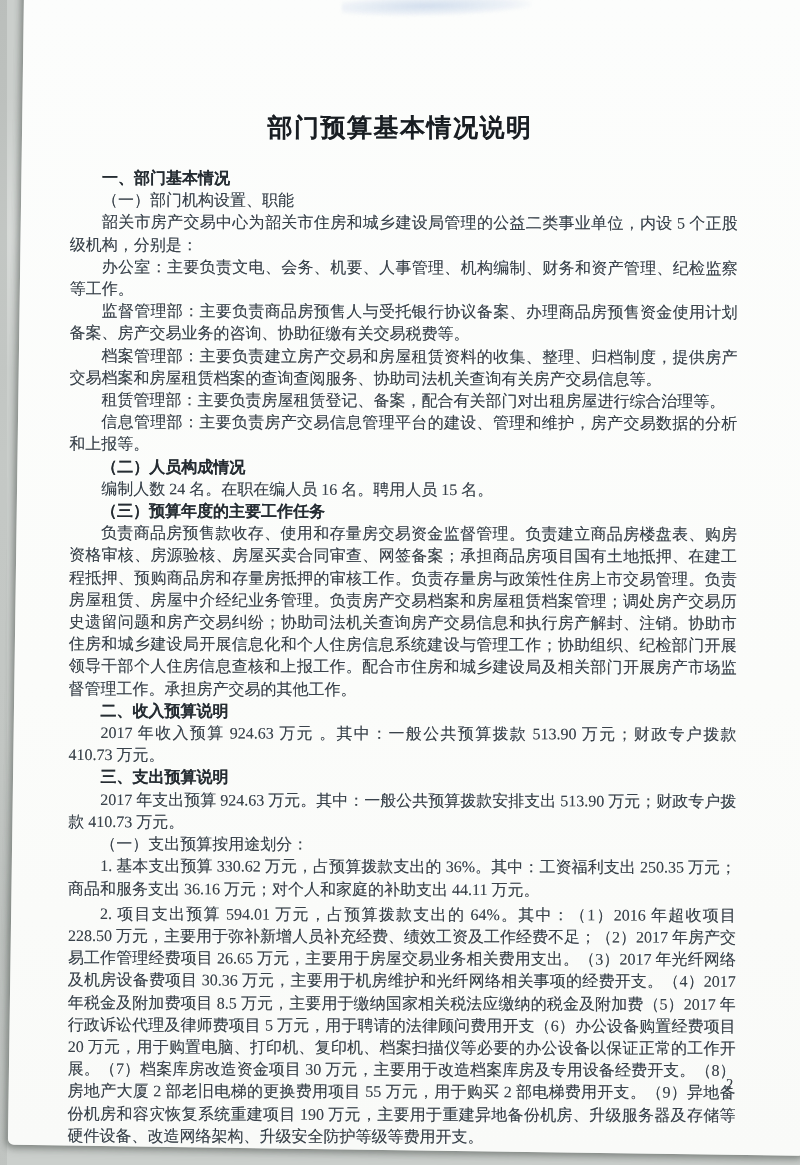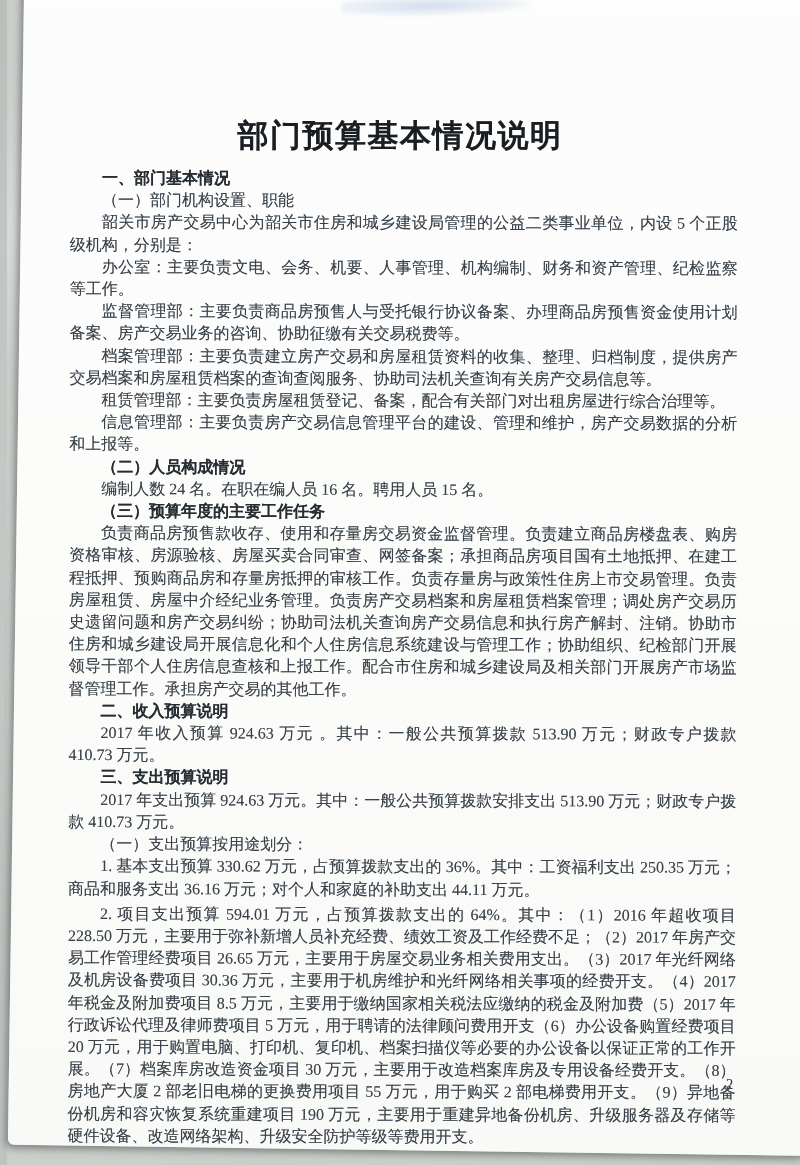--- a/index.html
+++ b/index.html
@@ -31,21 +31,21 @@
   .ink-smudge{
     position:absolute;top:5px;left:318px;width:190px;height:20px;
     background:radial-gradient(ellipse at 45% 50%, rgba(176,196,226,.55), rgba(190,206,230,.25) 55%, transparent 75%);
     filter:blur(1.5px);
     transform:rotate(-2deg);
   }
   .doc-title{
     position:absolute;top:94px;left:0;width:800px;
     text-align:center;
     font-family:"Liberation Sans","DejaVu Sans",sans-serif;
-    font-weight:700;font-size:31px;letter-spacing:1.5px;
+    font-weight:700;font-size:25px;letter-spacing:1.5px;
     color:#191e23;
     text-shadow:0 0 .5px rgba(25,30,35,.6);
   }
   .doc-body{
     position:absolute;top:167px;left:70px;width:668px;
     transform:rotate(0.15deg);transform-origin:0 0;
     font-size:16px;line-height:22.2px;
     color:#39424b;
     text-align:justify;
     text-shadow:0 0 .4px rgba(57,66,75,.45);

